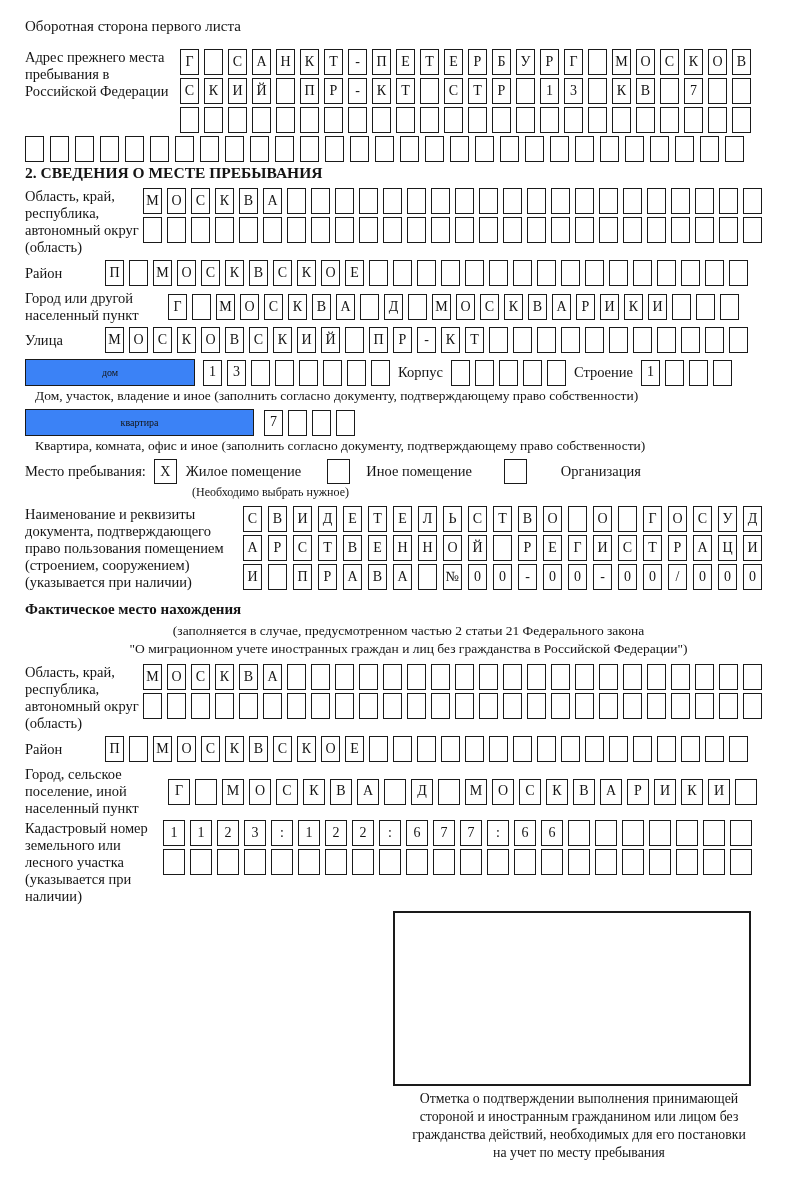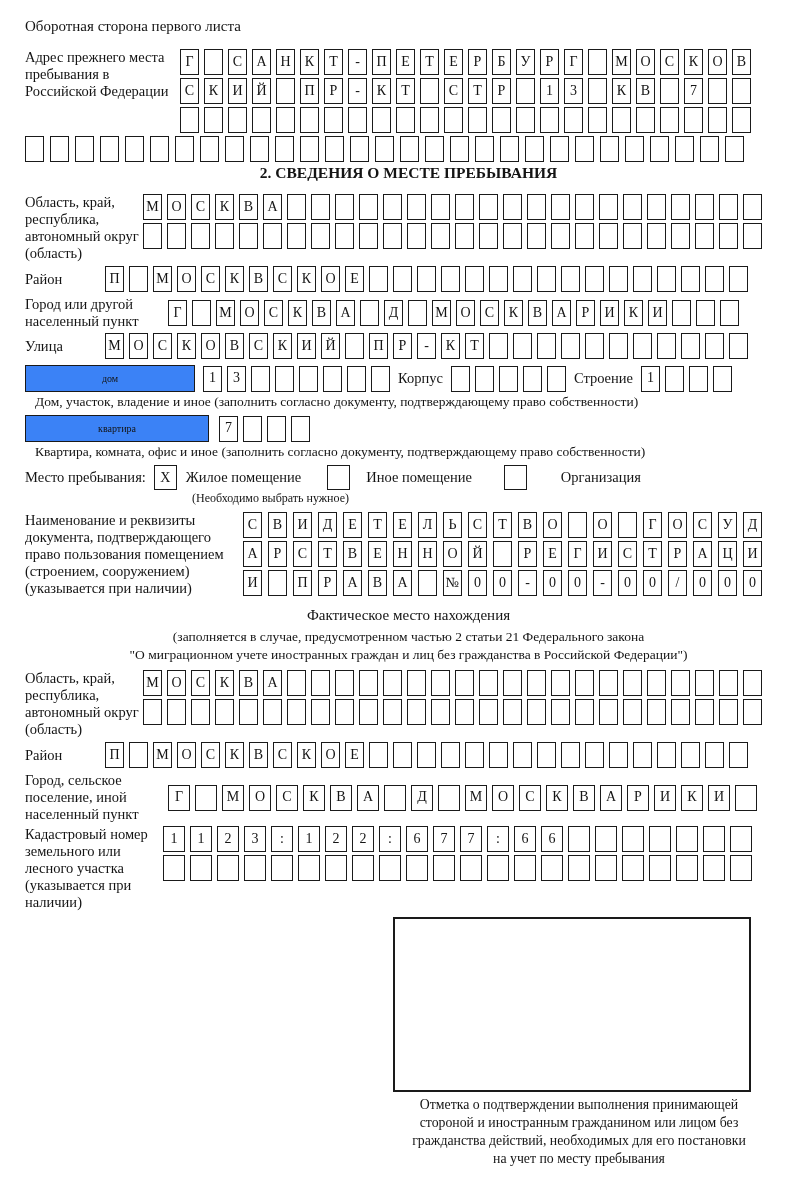--- a/index.html
+++ b/index.html
@@ -9,37 +9,37 @@
   .hdr{text-align:left;padding-right:46px;font-size:15px}
   .frow{display:flex;align-items:center;margin-bottom:4px}
   .frow.top{align-items:flex-start}
   .flabel{font-size:14.5px;line-height:17px;flex-shrink:0}
   .w80{width:80px}.w118{width:118px}.w143{width:143px}.w155{width:155px}.w218{width:218px}.w138{width:138px}
   .rows{display:flex;flex-direction:column;gap:3px}
   .cells{display:flex;gap:5px}
   .cells.g6{gap:6px}
   .cell{width:19px;height:26px;border:1.5px solid #1a1a1a;flex-shrink:0;display:flex;align-items:center;justify-content:center;font-size:14px;padding-bottom:1px;background:#fff}
   .wide .cell{width:22px}
-  .sect-title{font-weight:bold;font-size:15.5px;text-align:center;margin:2px 0 12px}
+  .sect-title{font-weight:bold;font-size:15.5px;margin:2px 0 6px}
   .note{font-size:13.5px;text-align:center;margin:4px 0 2px}
   .labelbox{border:1.5px solid #1a1a1a;height:27px;display:flex;align-items:center;justify-content:center;font-size:10px;flex-shrink:0;background:#3b82f6}
-  .dombox{width:170px}.kvbox{width:184px}
+  .dombox{width:170px}.kvbox{width:229px}
   .inline-lbl{font-size:14.5px;margin:0 8px;white-space:nowrap}
   .fieldnote{font-size:13.5px;margin:1px 0 5px 10px}
   .mestorow{display:flex;align-items:center;margin-bottom:1px;font-size:14.5px}
   .checkbox{width:23px;height:25px;border:1.5px solid #1a1a1a;display:inline-flex;align-items:center;justify-content:center;font-size:14px;flex-shrink:0;background:#fff}
   .mestonote{font-size:12px;margin:0 0 6px 167px}
   .fact-note{font-size:13.5px;text-align:center;line-height:18px}
   .stampbox{width:358px;height:175px;border:2px solid #1a1a1a;margin:6px 0 4px 368px;background:#fff}
   .stampnote{width:404px;margin-left:352px;text-align:center;font-size:13.8px;line-height:18px}
   .mb2{margin-bottom:2px}.mb3{margin-bottom:3px}.mb6{margin-bottom:6px}
   .mt3{margin-top:3px}
   .blk1{margin-top:14px;display:flex;align-items:flex-start}
   .docblk{margin:2px 0 4px}
-  .facttitle{font-weight:normal;font-size:15px;text-align:center;margin:10px 0 4px}
+  .facttitle{font-weight:bold;font-size:15px;margin:10px 0 4px}
 </style>
 </head>
 <body>
 
 <div class="page">
 
   <div class="hdr">Оборотная сторона первого листа</div>
 
   <div class="blk1">
     <div class="flabel w155">Адрес прежнего места пребывания в Российской Федерации</div>

